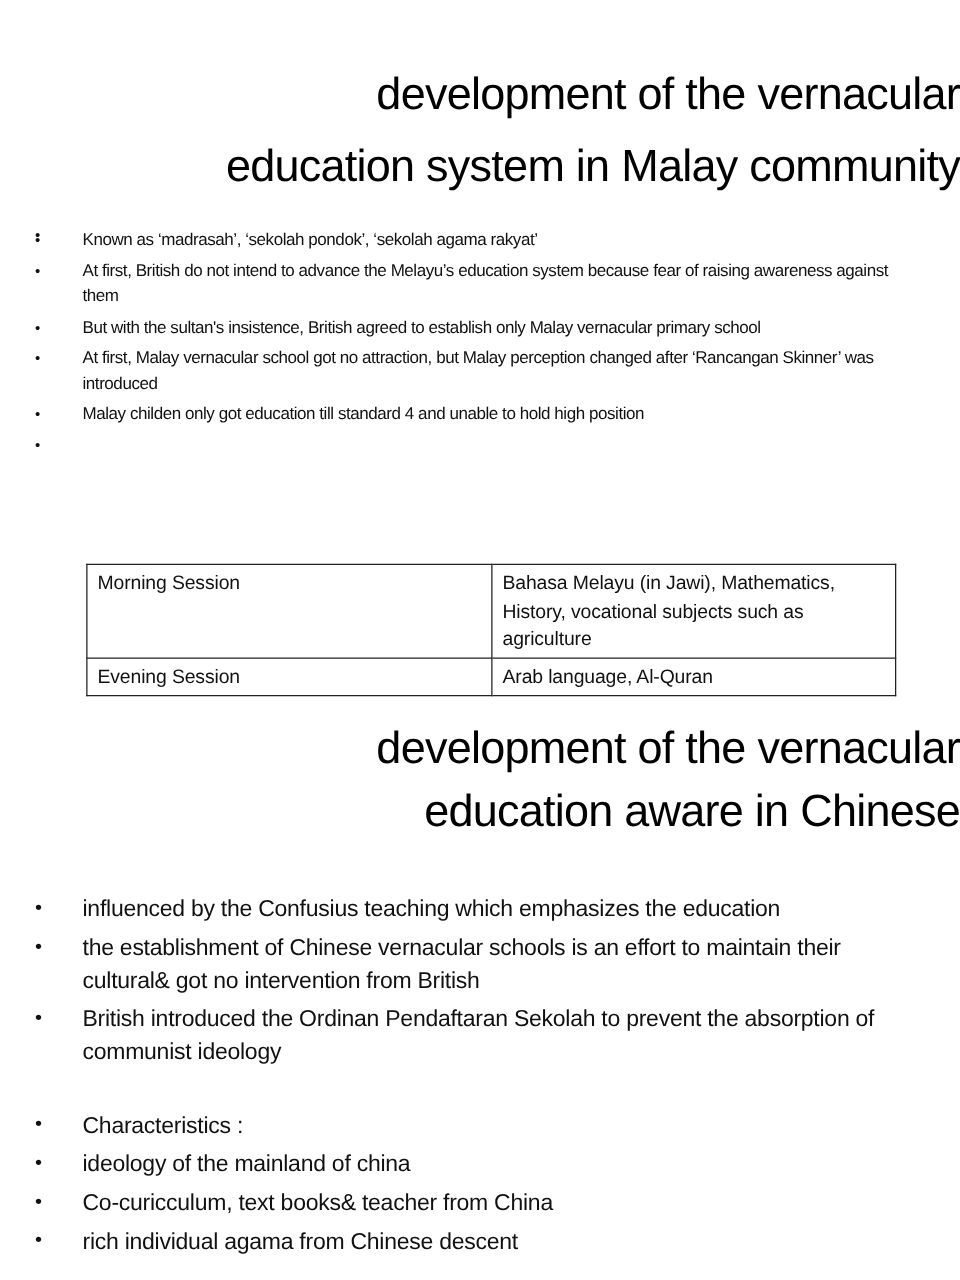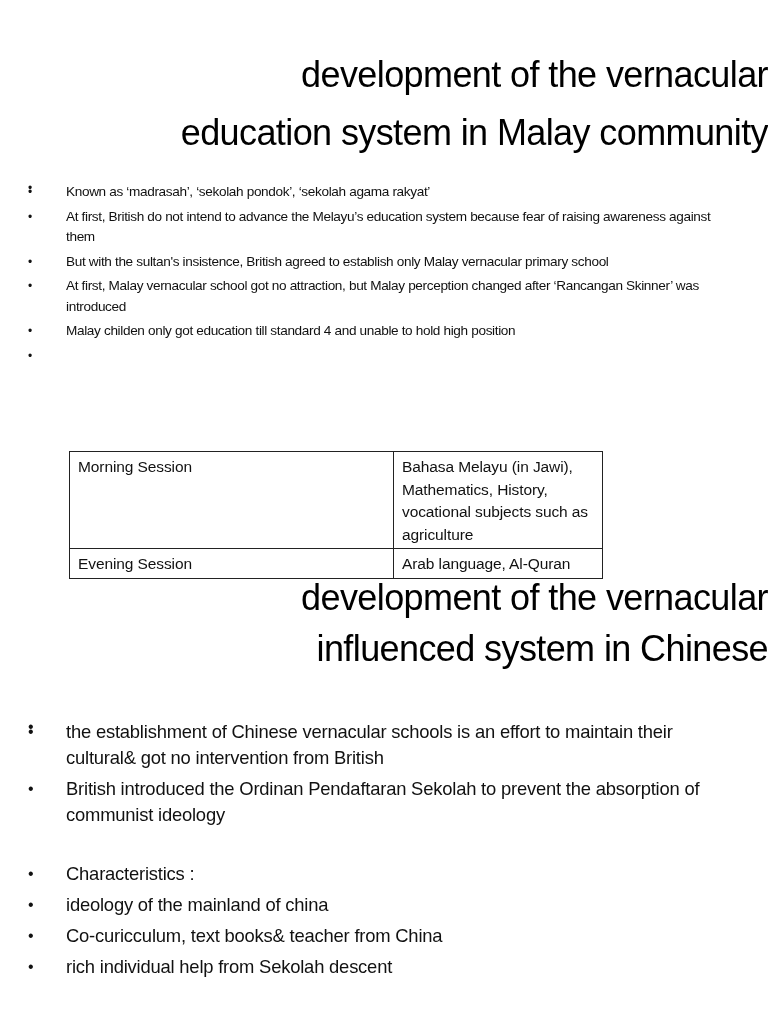--- a/index.html
+++ b/index.html
@@ -72,21 +72,21 @@
       letter-spacing: -0.2px;
     }
     ul.large li { margin-bottom: 5px; }
     ul.large li.gap { margin-top: 33px; }
     ul.large li .dot { font-size: 16px; }
 
     table.sessions {
       position: absolute;
       left: 69px;
       top: 451px;
-      width: 534px;
+      width: 648px;
       border-collapse: collapse;
       font-size: 15.5px;
       line-height: 22.5px;
       letter-spacing: -0.1px;
     }
     table.sessions td {
       border: 1.5px solid #222;
       vertical-align: top;
       padding: 4px 8px 2px 8px;
     }
@@ -120,24 +120,24 @@
   </tr>
   <tr class="r2">
     <td class="c1">Evening Session</td>
     <td>Arab language, Al-Quran</td>
   </tr>
 </tbody>
   </table>
 
 <h1 class="title title2">
   <span class="l">development of the vernacular</span>
-  <span class="l">influenced system in Chinese</span>
+  <span class="l">education aware in Chinese</span>
 </h1>
 
 <ul class="bullets large">
-  <li><span class="dot">•</span></li>
+  <li><span class="dot">•</span><span>influenced by the Confusius teaching which emphasizes the education</span></li>
   <li><span class="dot">•</span><span>the establishment of Chinese vernacular schools is an effort to maintain their cultural&amp; got no intervention from British</span></li>
   <li><span class="dot">•</span><span>British introduced the Ordinan Pendaftaran Sekolah to prevent the absorption of communist ideology</span></li>
   <li class="gap"><span class="dot">•</span><span>Characteristics :</span></li>
   <li><span class="dot">•</span><span>ideology of the mainland of china</span></li>
   <li><span class="dot">•</span><span>Co-curicculum, text books&amp; teacher from China</span></li>
-  <li><span class="dot">•</span><span>rich individual help from Sekolah descent</span></li>
+  <li><span class="dot">•</span><span>rich individual agama from Chinese descent</span></li>
 </ul>
 
 </body></html>

